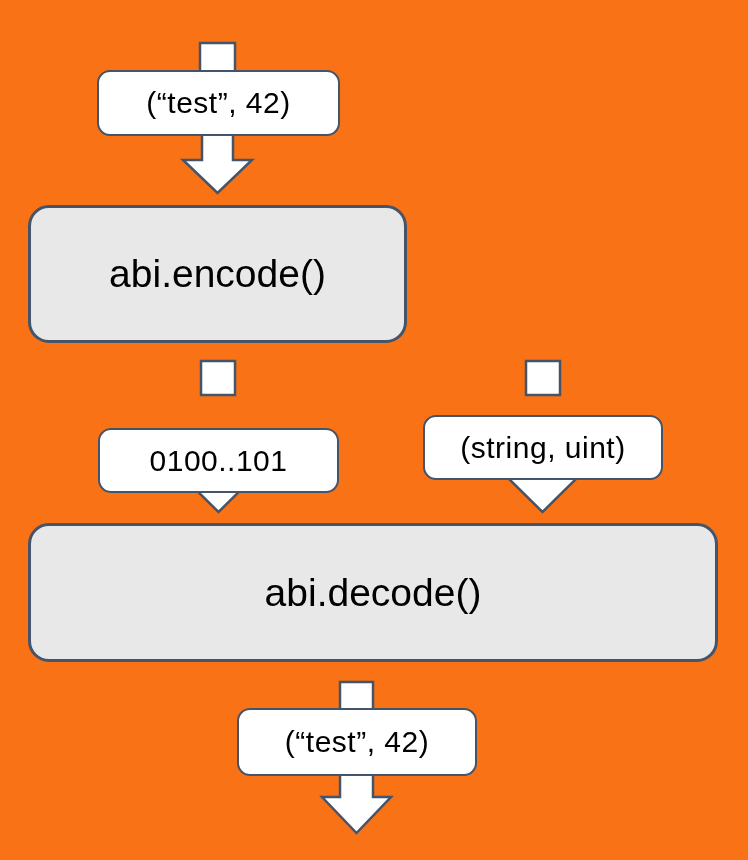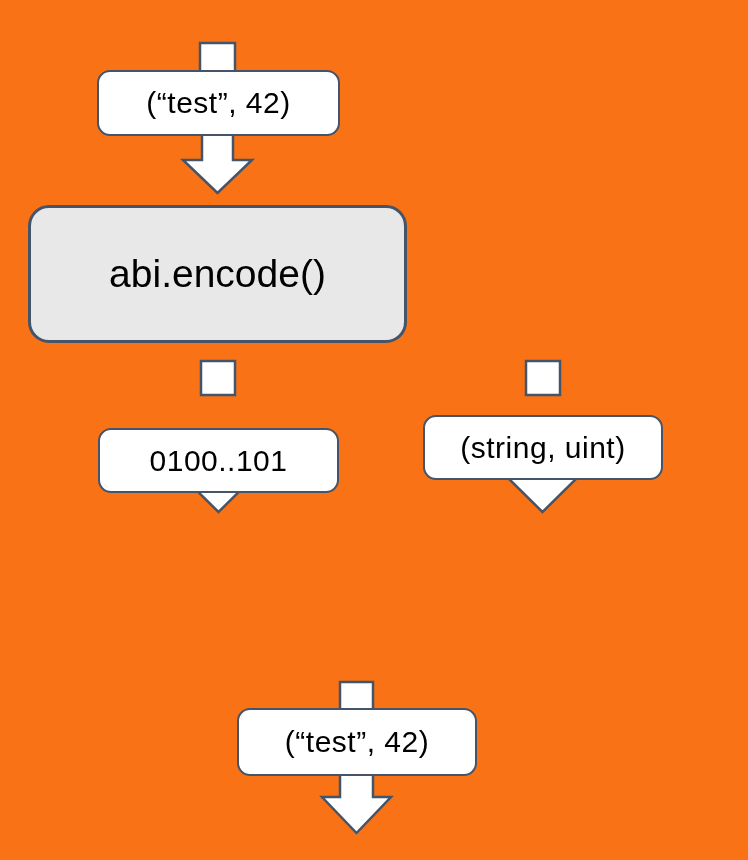--- a/index.html
+++ b/index.html
@@ -73,18 +73,21 @@
   </div>
 
   <div id="node-encoded" class="node label-pill">
     <span>0100..101</span>
   </div>
 
   <div id="node-types" class="node label-pill">
     <span>(string, uint)</span>
   </div>
 
+  <div id="node-decode" class="node process-box">
+    <span>abi.decode()</span>
+  </div>
 
   <div id="node-output" class="node label-pill">
     <span>(“test”, 42)</span>
   </div>
 
 </div>
 
 </body></html>

